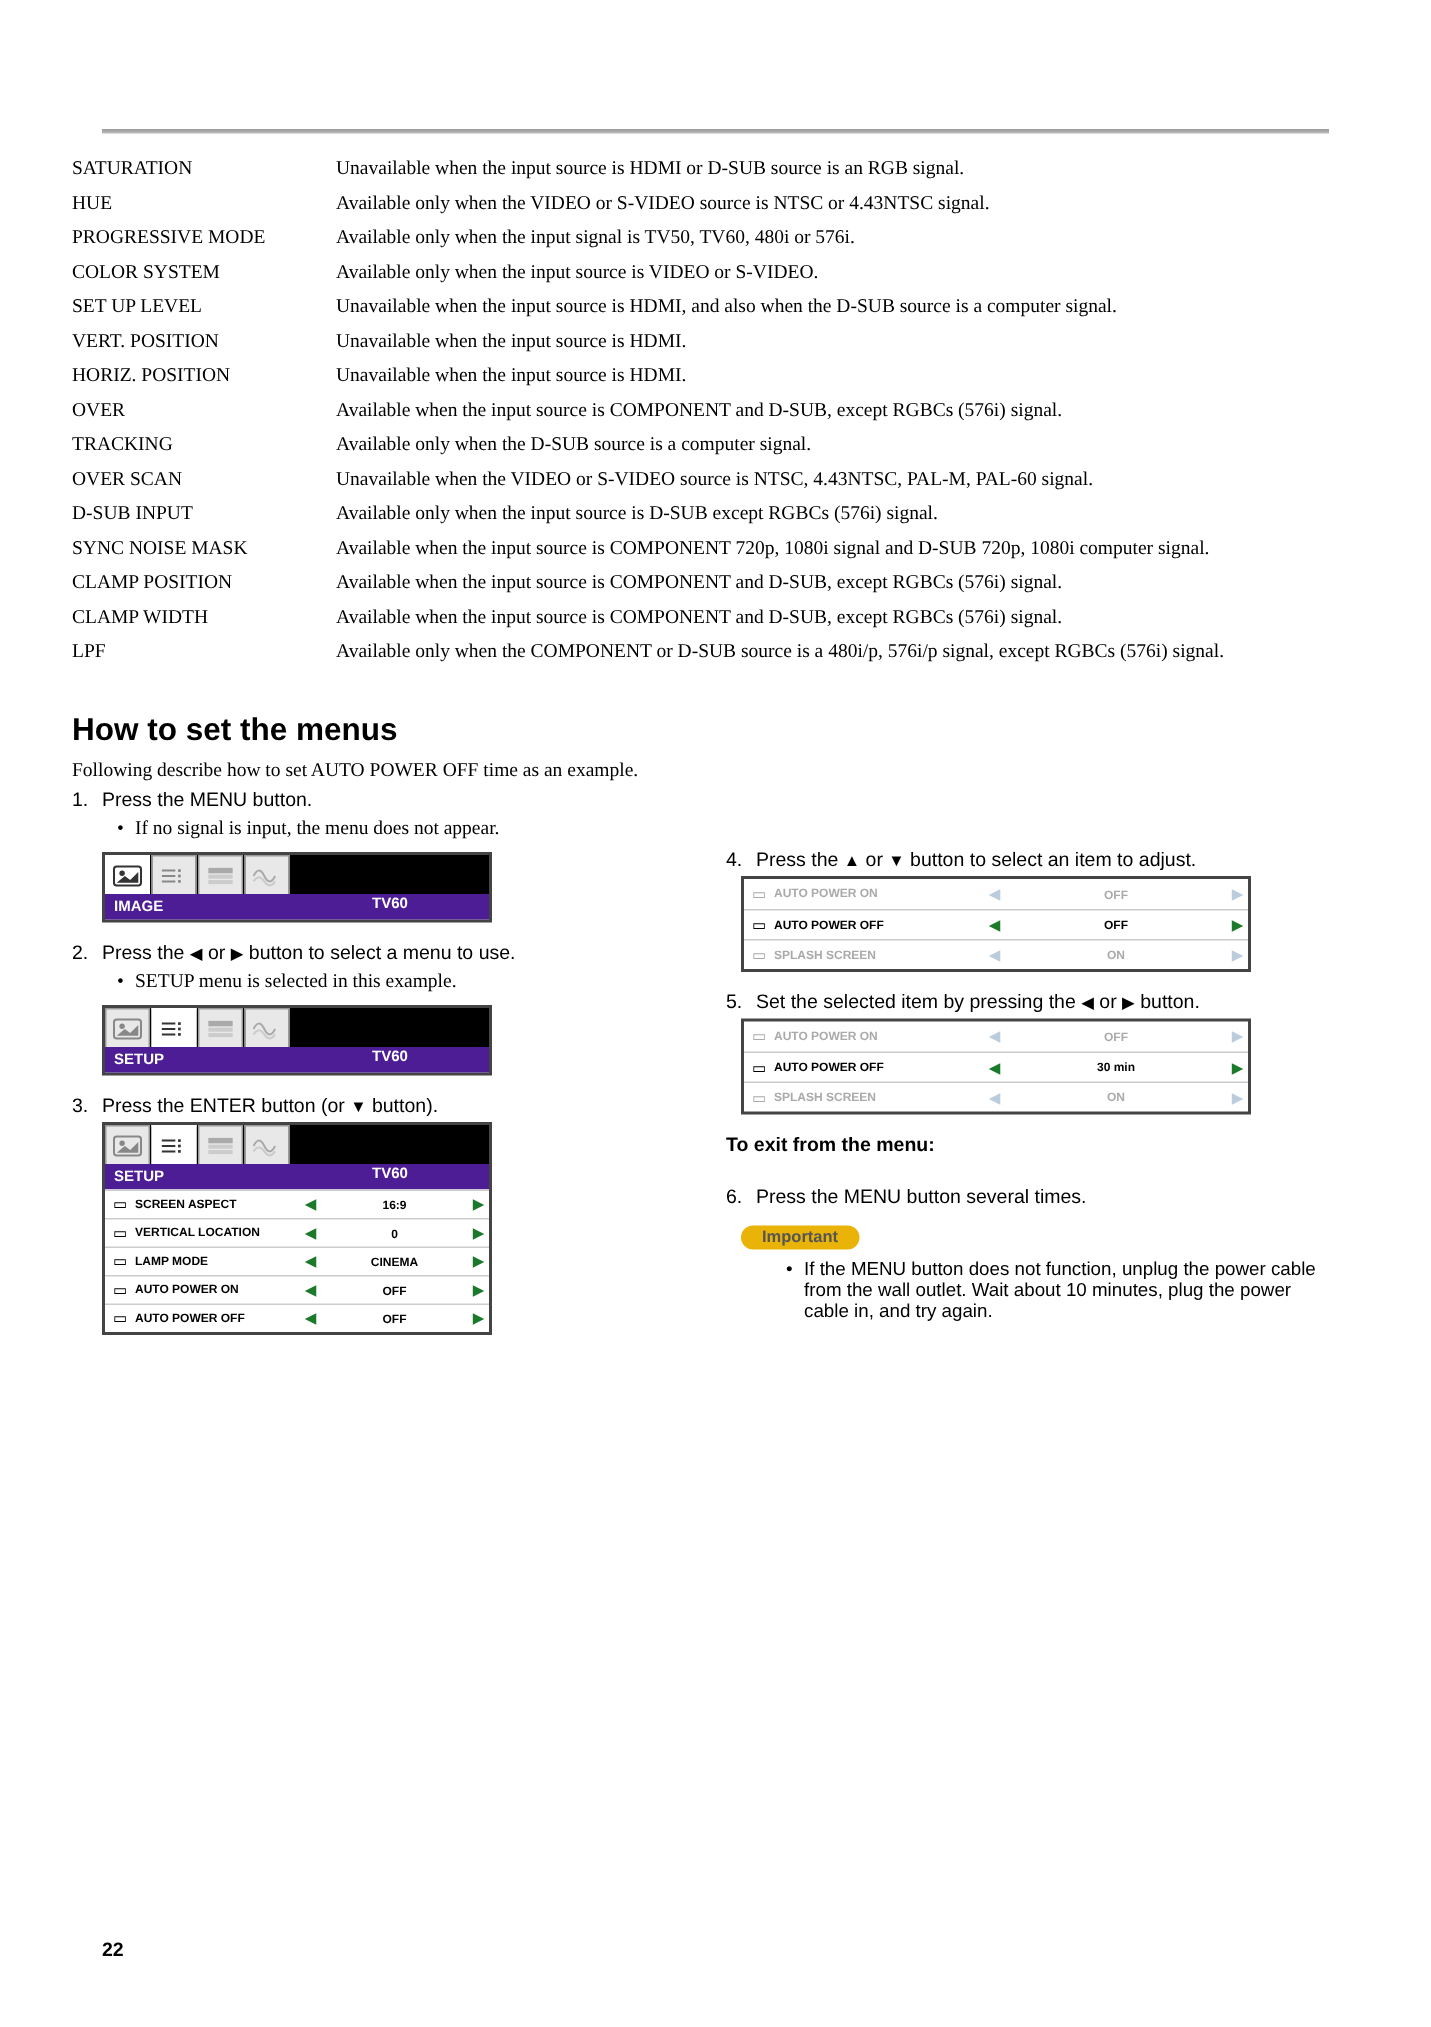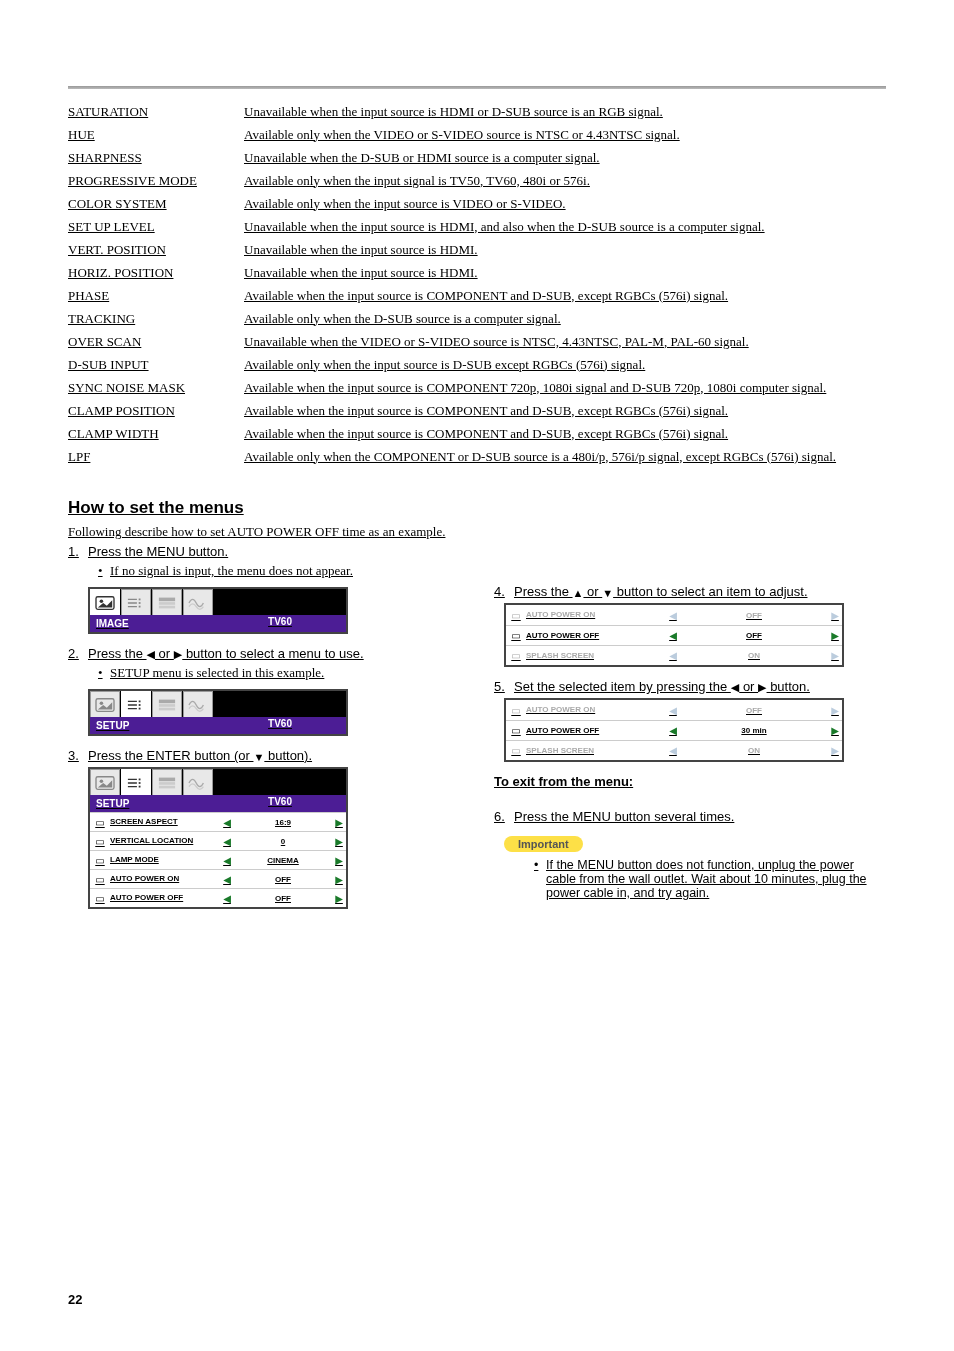--- a/index.html
+++ b/index.html
@@ -6,39 +6,38 @@
   body {
     width: 954px;
     height: 1351px;
     background: #fff;
     font-family: "Times New Roman", Times, serif;
     font-size: 13px;
     color: #000;
     position: relative;
   }
   .page {
-    padding: 100px 68px 40px 68px;
-    text-decoration: underline;
+    padding: 100px 68px 40px 48px;
   }
   .spec-table {
     width: 100%;
     border-collapse: collapse;
     margin-bottom: 30px;
   }
   .spec-table td {
     padding: 3.5px 0;
     vertical-align: top;
   }
   .spec-key {
     width: 176px;
   }
   .section-title {
     font-family: Arial, Helvetica, sans-serif;
     font-weight: bold;
-    font-size: 17px;
+    font-size: 21px;
     margin-bottom: 6px;
   }
   .intro {
     font-size: 13px;
     margin-bottom: 4px;
   }
   .columns {
     display: flex;
     gap: 34px;
   }
@@ -164,21 +163,21 @@
 
   .sub-title {
     font-family: Arial, Helvetica, sans-serif;
     font-weight: bold;
     font-size: 13px;
     margin-top: 10px;
     margin-bottom: 20px;
   }
   .important-pill {
     display: inline-block;
-    background: #fde047;
+    background: #eab308;
     border-radius: 10px;
     padding: 2px 14px;
     font-family: Arial, Helvetica, sans-serif;
     font-size: 11px;
     font-weight: bold;
     color: #555;
     margin: 8px 0 6px 10px;
   }
   .important-text {
     margin-left: 40px;
@@ -220,45 +219,41 @@
     <tbody id="spec-body">
         <tr>
           <td class="spec-key">SATURATION</td>
           <td>Unavailable when the input source is HDMI or D-SUB source is an RGB signal.</td>
         </tr>
         <tr>
           <td class="spec-key">HUE</td>
           <td>Available only when the VIDEO or S-VIDEO source is NTSC or 4.43NTSC signal.</td>
         </tr>
         <tr>
-          <td class="spec-key">SHARPNESS</td>
-          <td>Unavailable when the D-SUB or HDMI source is a computer signal.</td>
-        </tr>
-        <tr>
           <td class="spec-key">PROGRESSIVE MODE</td>
           <td>Available only when the input signal is TV50, TV60, 480i or 576i.</td>
         </tr>
         <tr>
           <td class="spec-key">COLOR SYSTEM</td>
           <td>Available only when the input source is VIDEO or S-VIDEO.</td>
         </tr>
         <tr>
           <td class="spec-key">SET UP LEVEL</td>
           <td>Unavailable when the input source is HDMI, and also when the D-SUB source is a computer signal.</td>
         </tr>
         <tr>
           <td class="spec-key">VERT. POSITION</td>
           <td>Unavailable when the input source is HDMI.</td>
         </tr>
         <tr>
           <td class="spec-key">HORIZ. POSITION</td>
           <td>Unavailable when the input source is HDMI.</td>
         </tr>
         <tr>
-          <td class="spec-key">PHASE</td>
+          <td class="spec-key">OVER</td>
           <td>Available when the input source is COMPONENT and D-SUB, except RGBCs (576i) signal.</td>
         </tr>
         <tr>
           <td class="spec-key">TRACKING</td>
           <td>Available only when the D-SUB source is a computer signal.</td>
         </tr>
         <tr>
           <td class="spec-key">OVER SCAN</td>
           <td>Unavailable when the VIDEO or S-VIDEO source is NTSC, 4.43NTSC, PAL-M, PAL-60 signal.</td>
         </tr>

